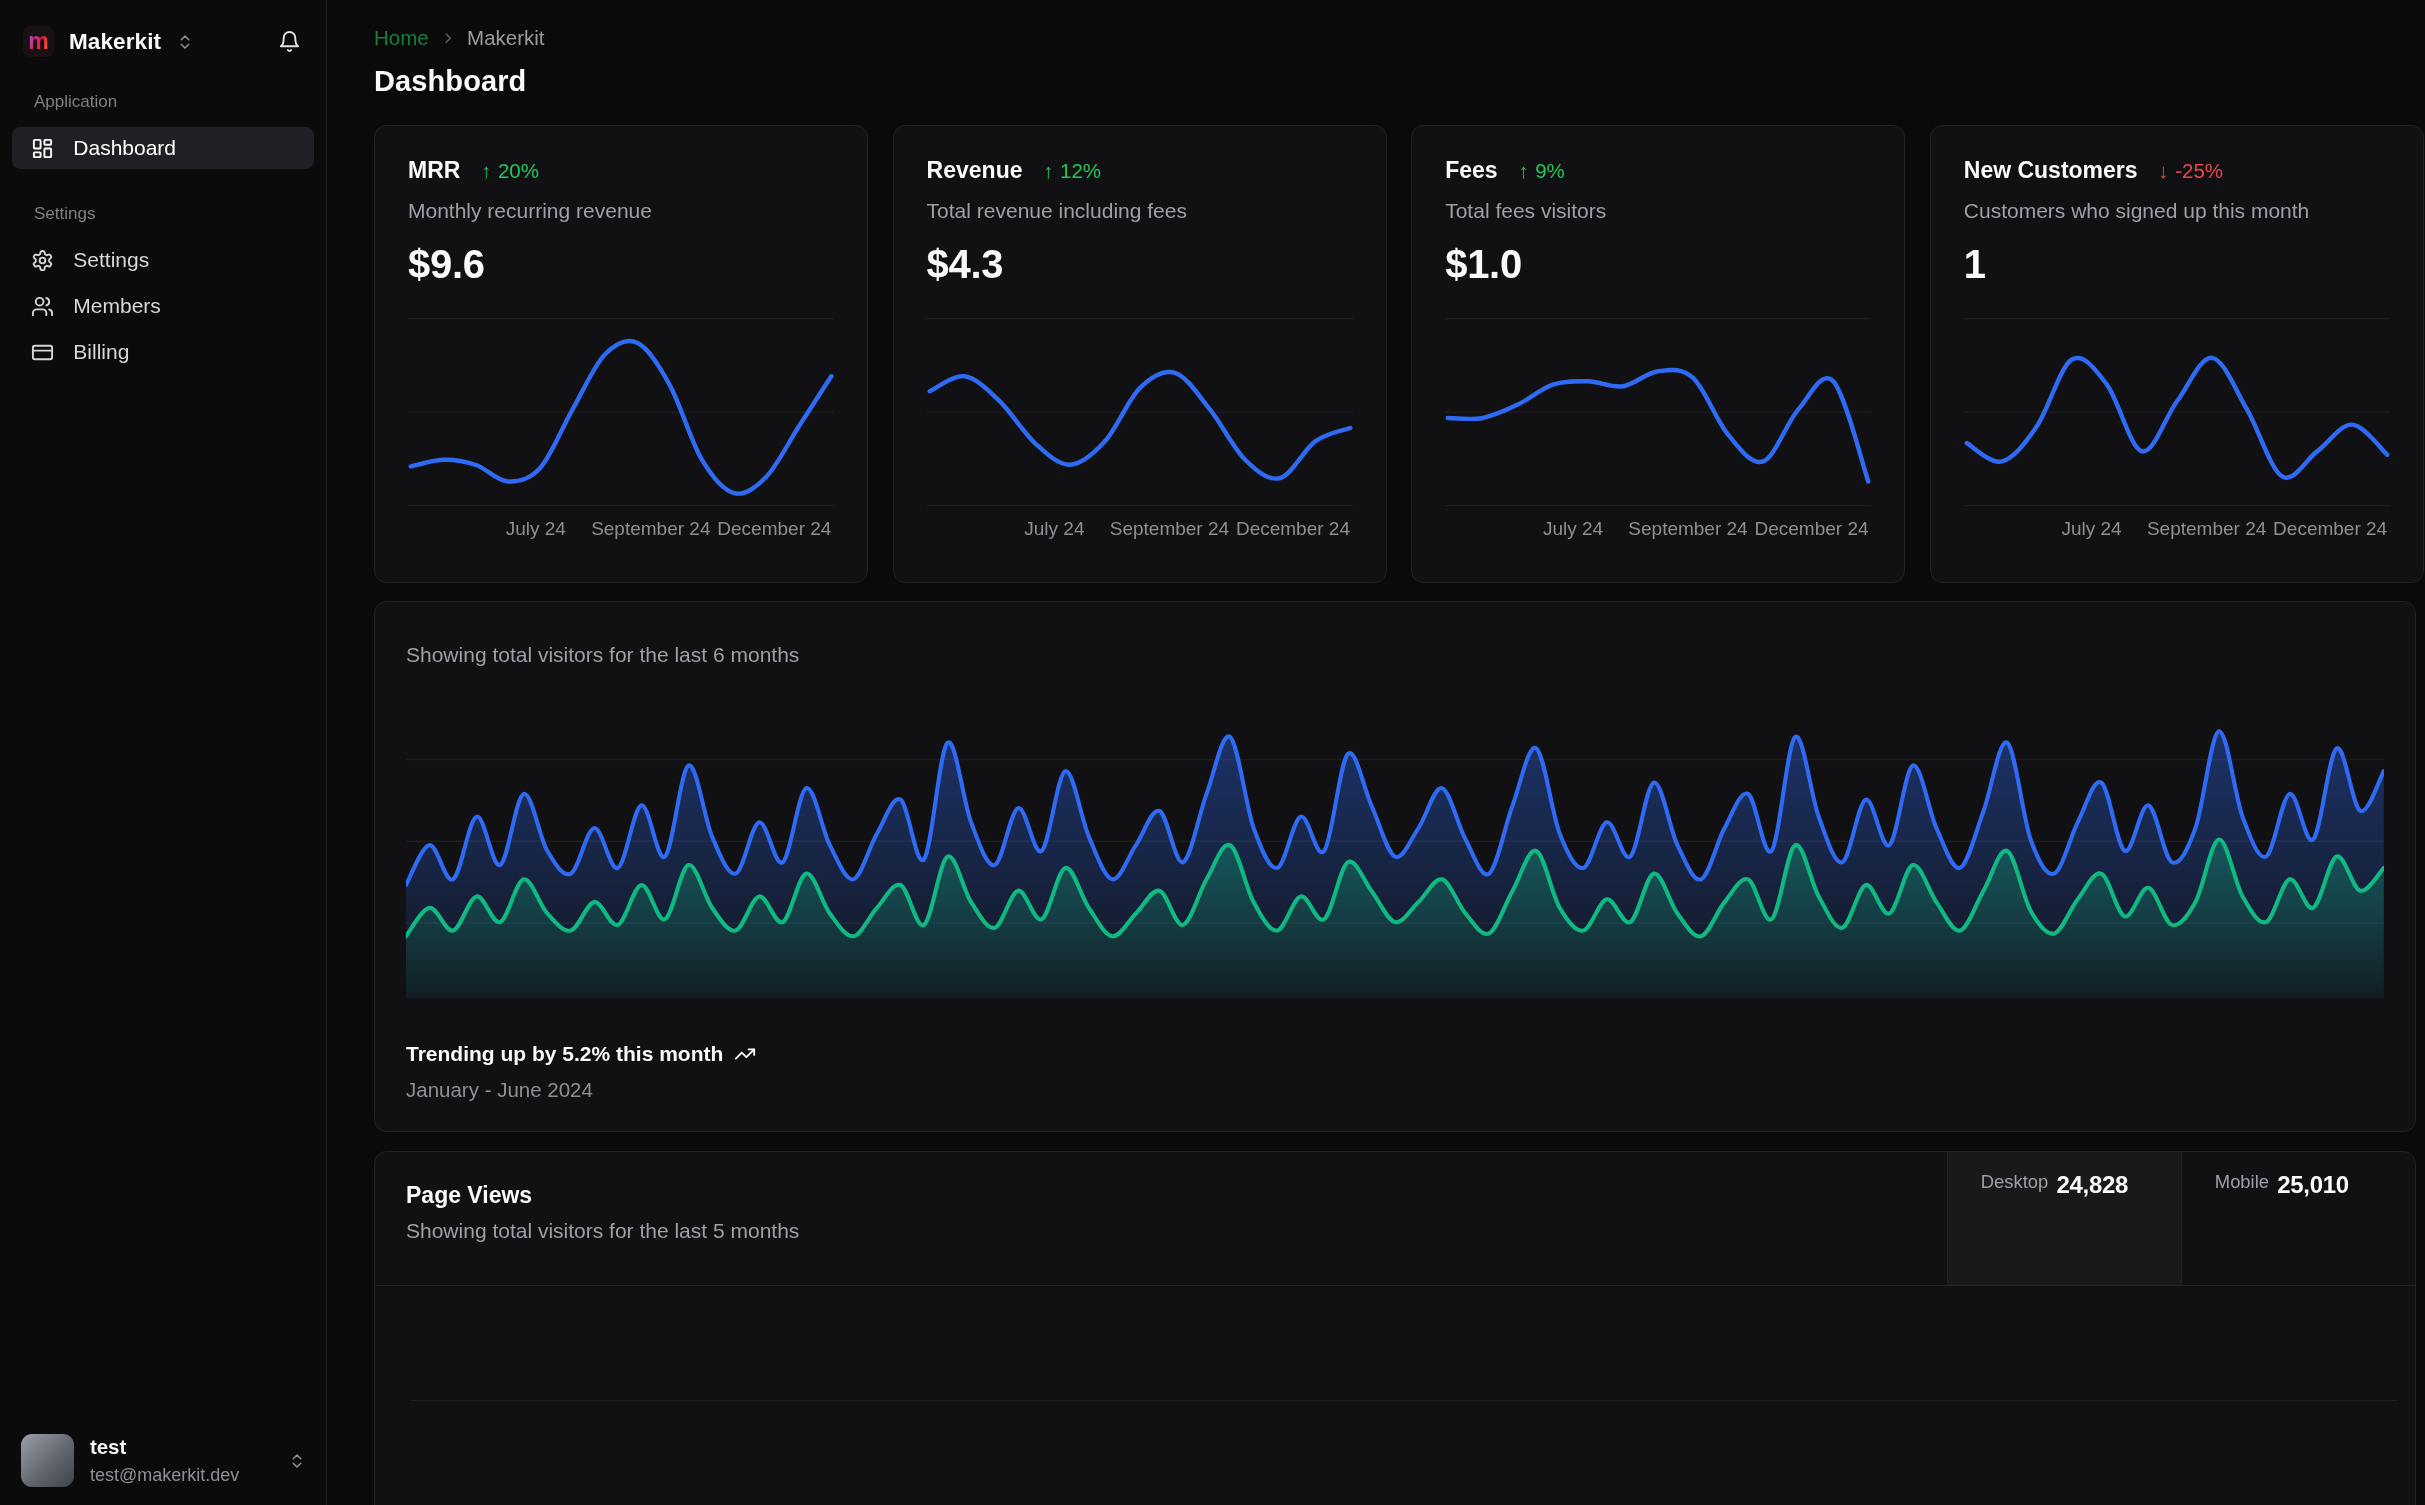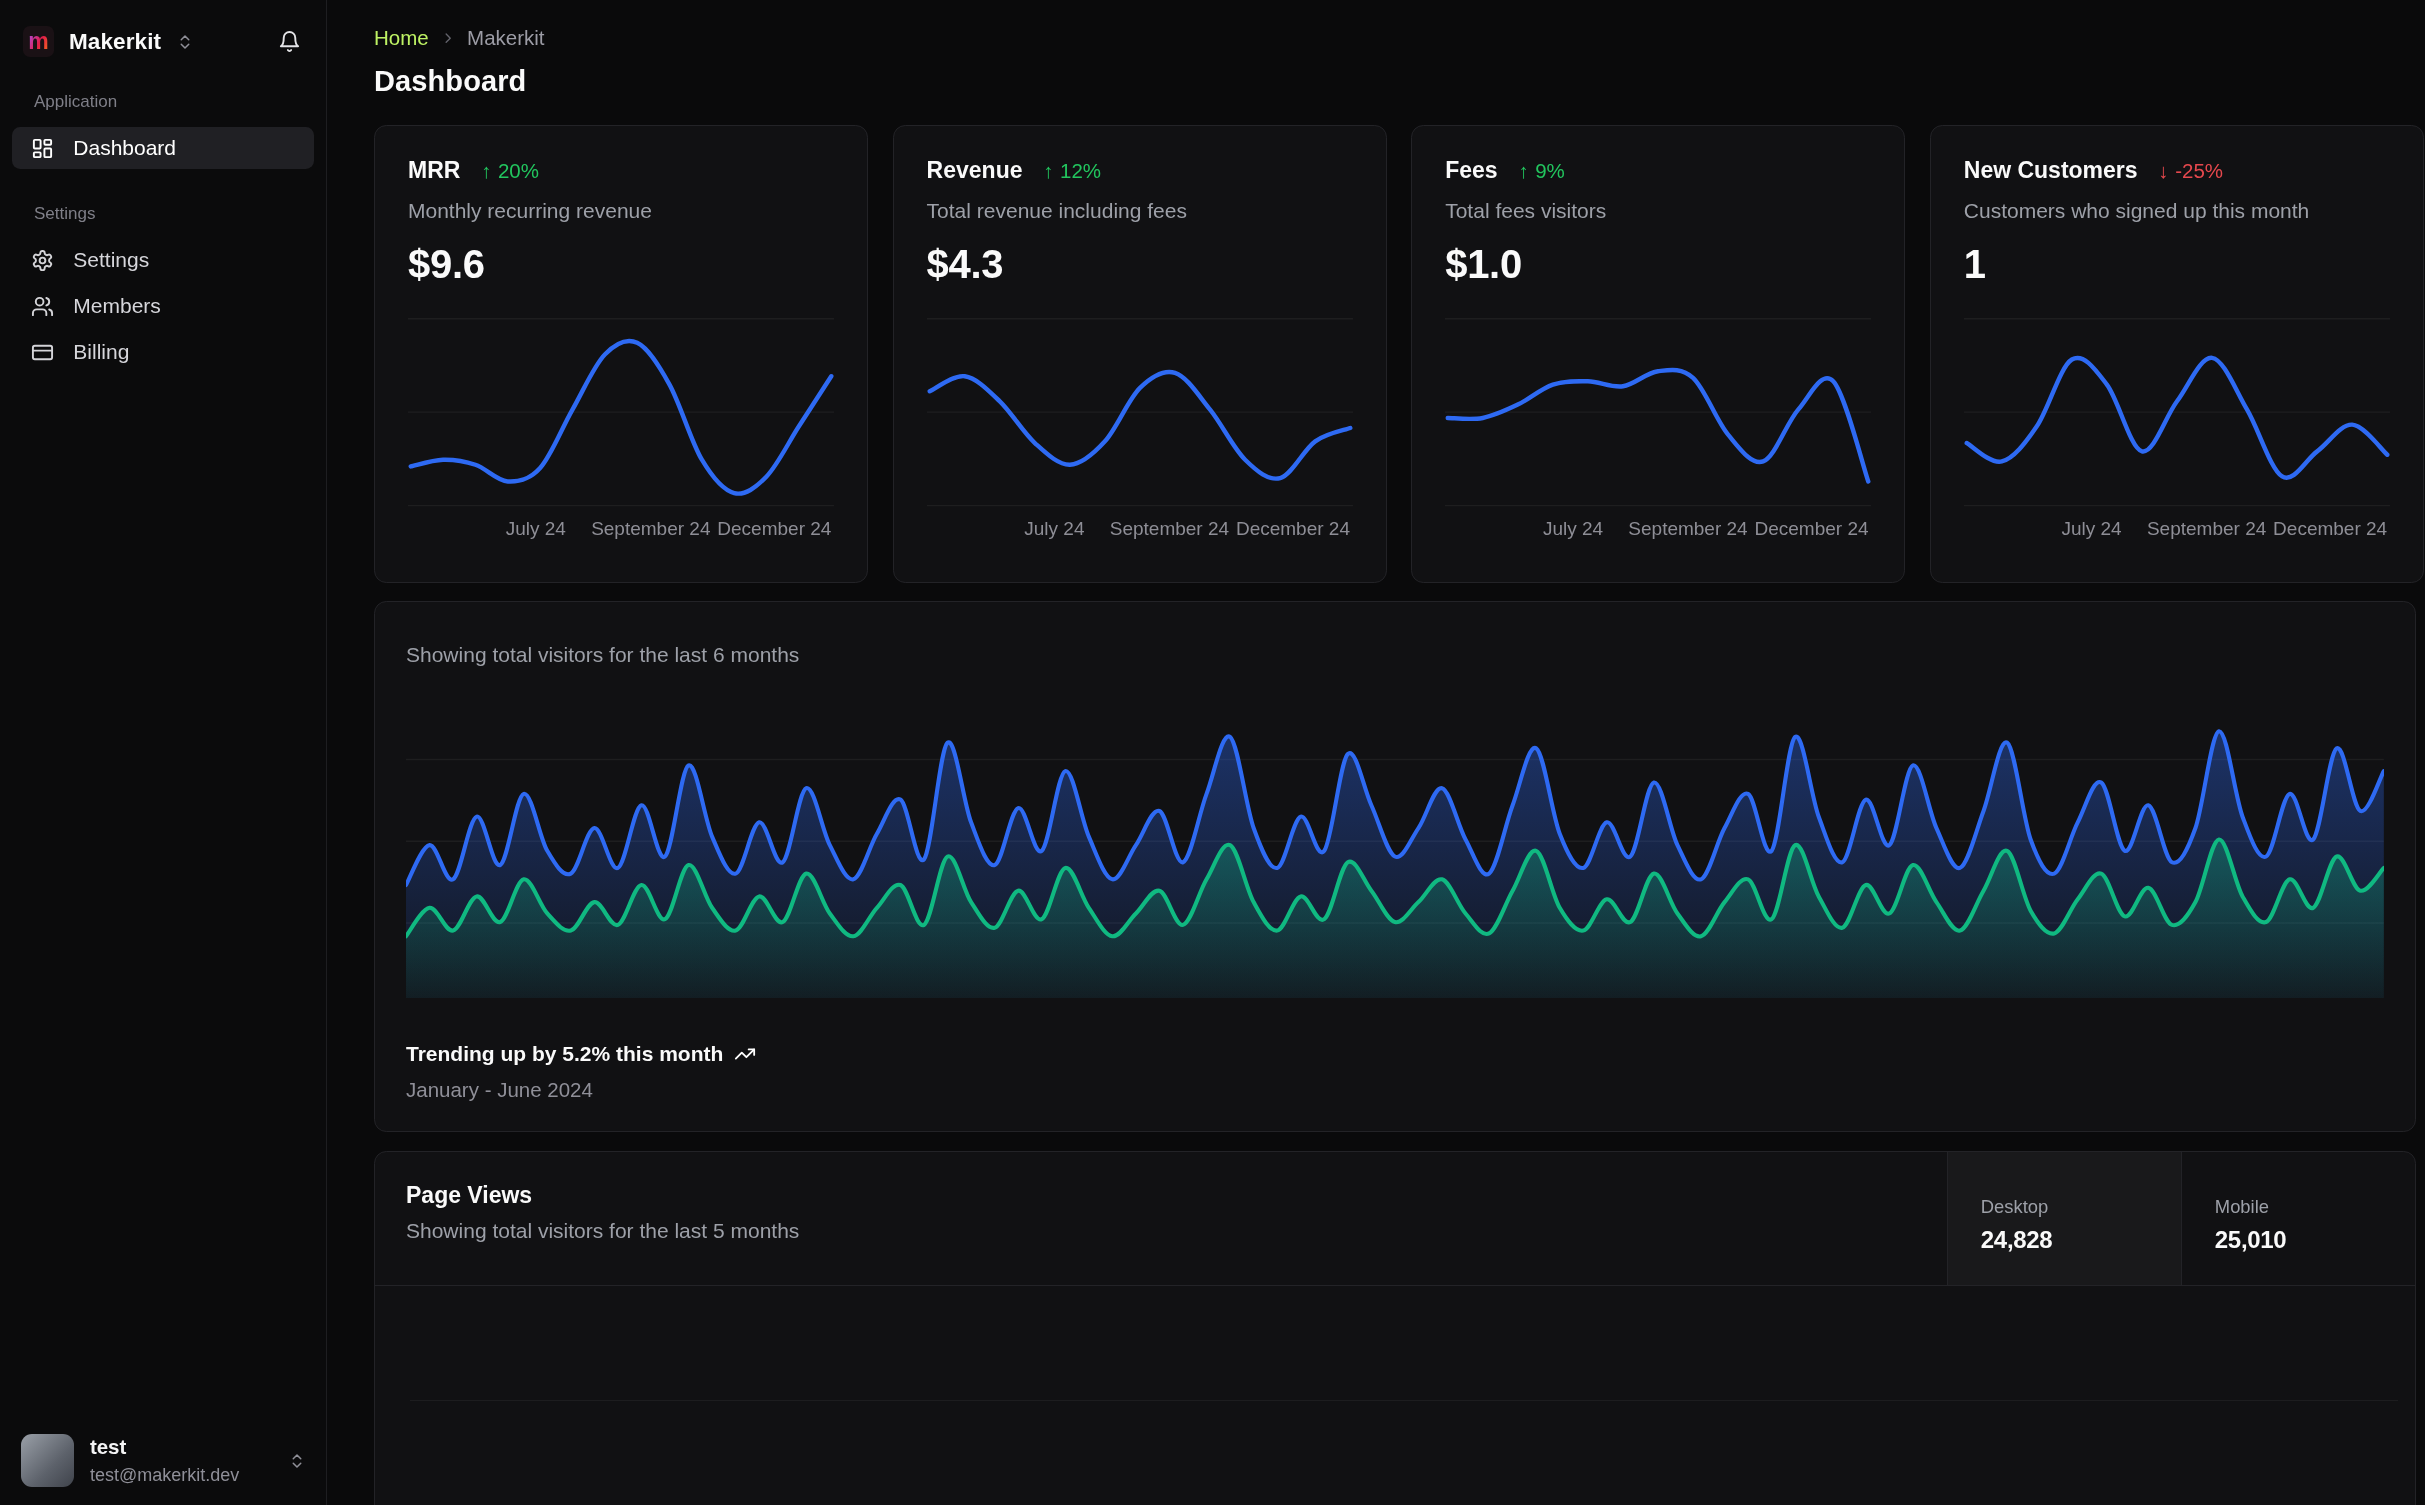--- a/index.html
+++ b/index.html
@@ -33,21 +33,21 @@
   .avatar { width:53px; height:53px; border-radius:11px;
     background:linear-gradient(135deg,#9aa0a8 0%,#5d626b 60%,#3f434b 100%); }
   .sb-user-texts { display:flex; flex-direction:column; gap:5.5px; }
   .sb-user-name { font-size:20.5px; font-weight:600; color:#f4f4f5; }
   .sb-user-email { font-size:18px; color:#8f8f98; }
   .sb-footer .chev { margin-left:auto; color:#8f8f98; }
 
   
   .main { position:absolute; left:327px; top:0; right:0; bottom:0; padding:26px 10.2px 0 47px; }
   .breadcrumb { display:flex; align-items:center; gap:11px; font-size:20.5px; }
-  .crumb-home { color:#bef264; cursor:pointer; }
+  .crumb-home { color:#15803d; cursor:pointer; }
   .crumb-sep { color:#63636b; }
   .crumb-current { color:#9c9ca5; }
   .page-title { font-size:29px; font-weight:800; margin-top:15px; letter-spacing:0.1px; }
 
   .cards-row { display:grid; grid-template-columns:repeat(4,1fr); gap:24.6px; margin-top:27px; }
   .card { background:#111113; border:1.4px solid #232327; border-radius:12.3px; }
   .stat-card { height:458px; padding:31px 33px 0; }
   .stat-title-row { display:flex; align-items:baseline; gap:20.5px; }
   .stat-title { font-size:23px; font-weight:700; }
   .trend { font-size:20.5px; display:flex; gap:6.8px; align-items:baseline; }
@@ -64,22 +64,22 @@
   .card-sub { font-size:21px; color:#9da0a8; margin-top:10px; }
   .visitors-chart { margin-top:20.5px; width:100%; }
   .vis-footer { margin-top:44px; }
   .vis-footer-line1 { display:flex; align-items:center; gap:11px; font-size:21px; font-weight:600; }
   .vis-footer-line2 { font-size:20.5px; color:#8f8f98; margin-top:12.3px; }
 
   .pv-card { margin-top:18.4px; height:423px; overflow:hidden; }
   .pv-header { display:flex; border-bottom:1.4px solid #232327; height:134px; }
   .pv-head-left { padding:30px 31px; }
   .pv-tabs { margin-left:auto; display:flex; height:100%; }
-  .pv-tab { width:234px; height:100%; border-left:1.4px solid #232327; padding:44px 33px;
-    display:flex; flex-direction:column; gap:8.2px; cursor:pointer; }
+  .pv-tab { width:234px; height:100%; border-left:1.4px solid #232327; padding:19px 33px;
+    display:flex; gap:8.2px; cursor:pointer; }
   .pv-tab.active { background:rgba(255,255,255,0.035); }
   .pv-tab-label { font-size:18.4px; color:#9da0a8; }
   .pv-tab-value { font-size:24px; font-weight:700; letter-spacing:-0.3px; }
   .pv-chart { position:relative; height:289px; margin:0 17px 0 35px; }
   .pv-grid { position:absolute; left:0; right:0; top:114px; height:1.4px; background:rgba(255,255,255,0.05); }
 </style>
 </head>
 <body>
 
 <aside class="sidebar">

